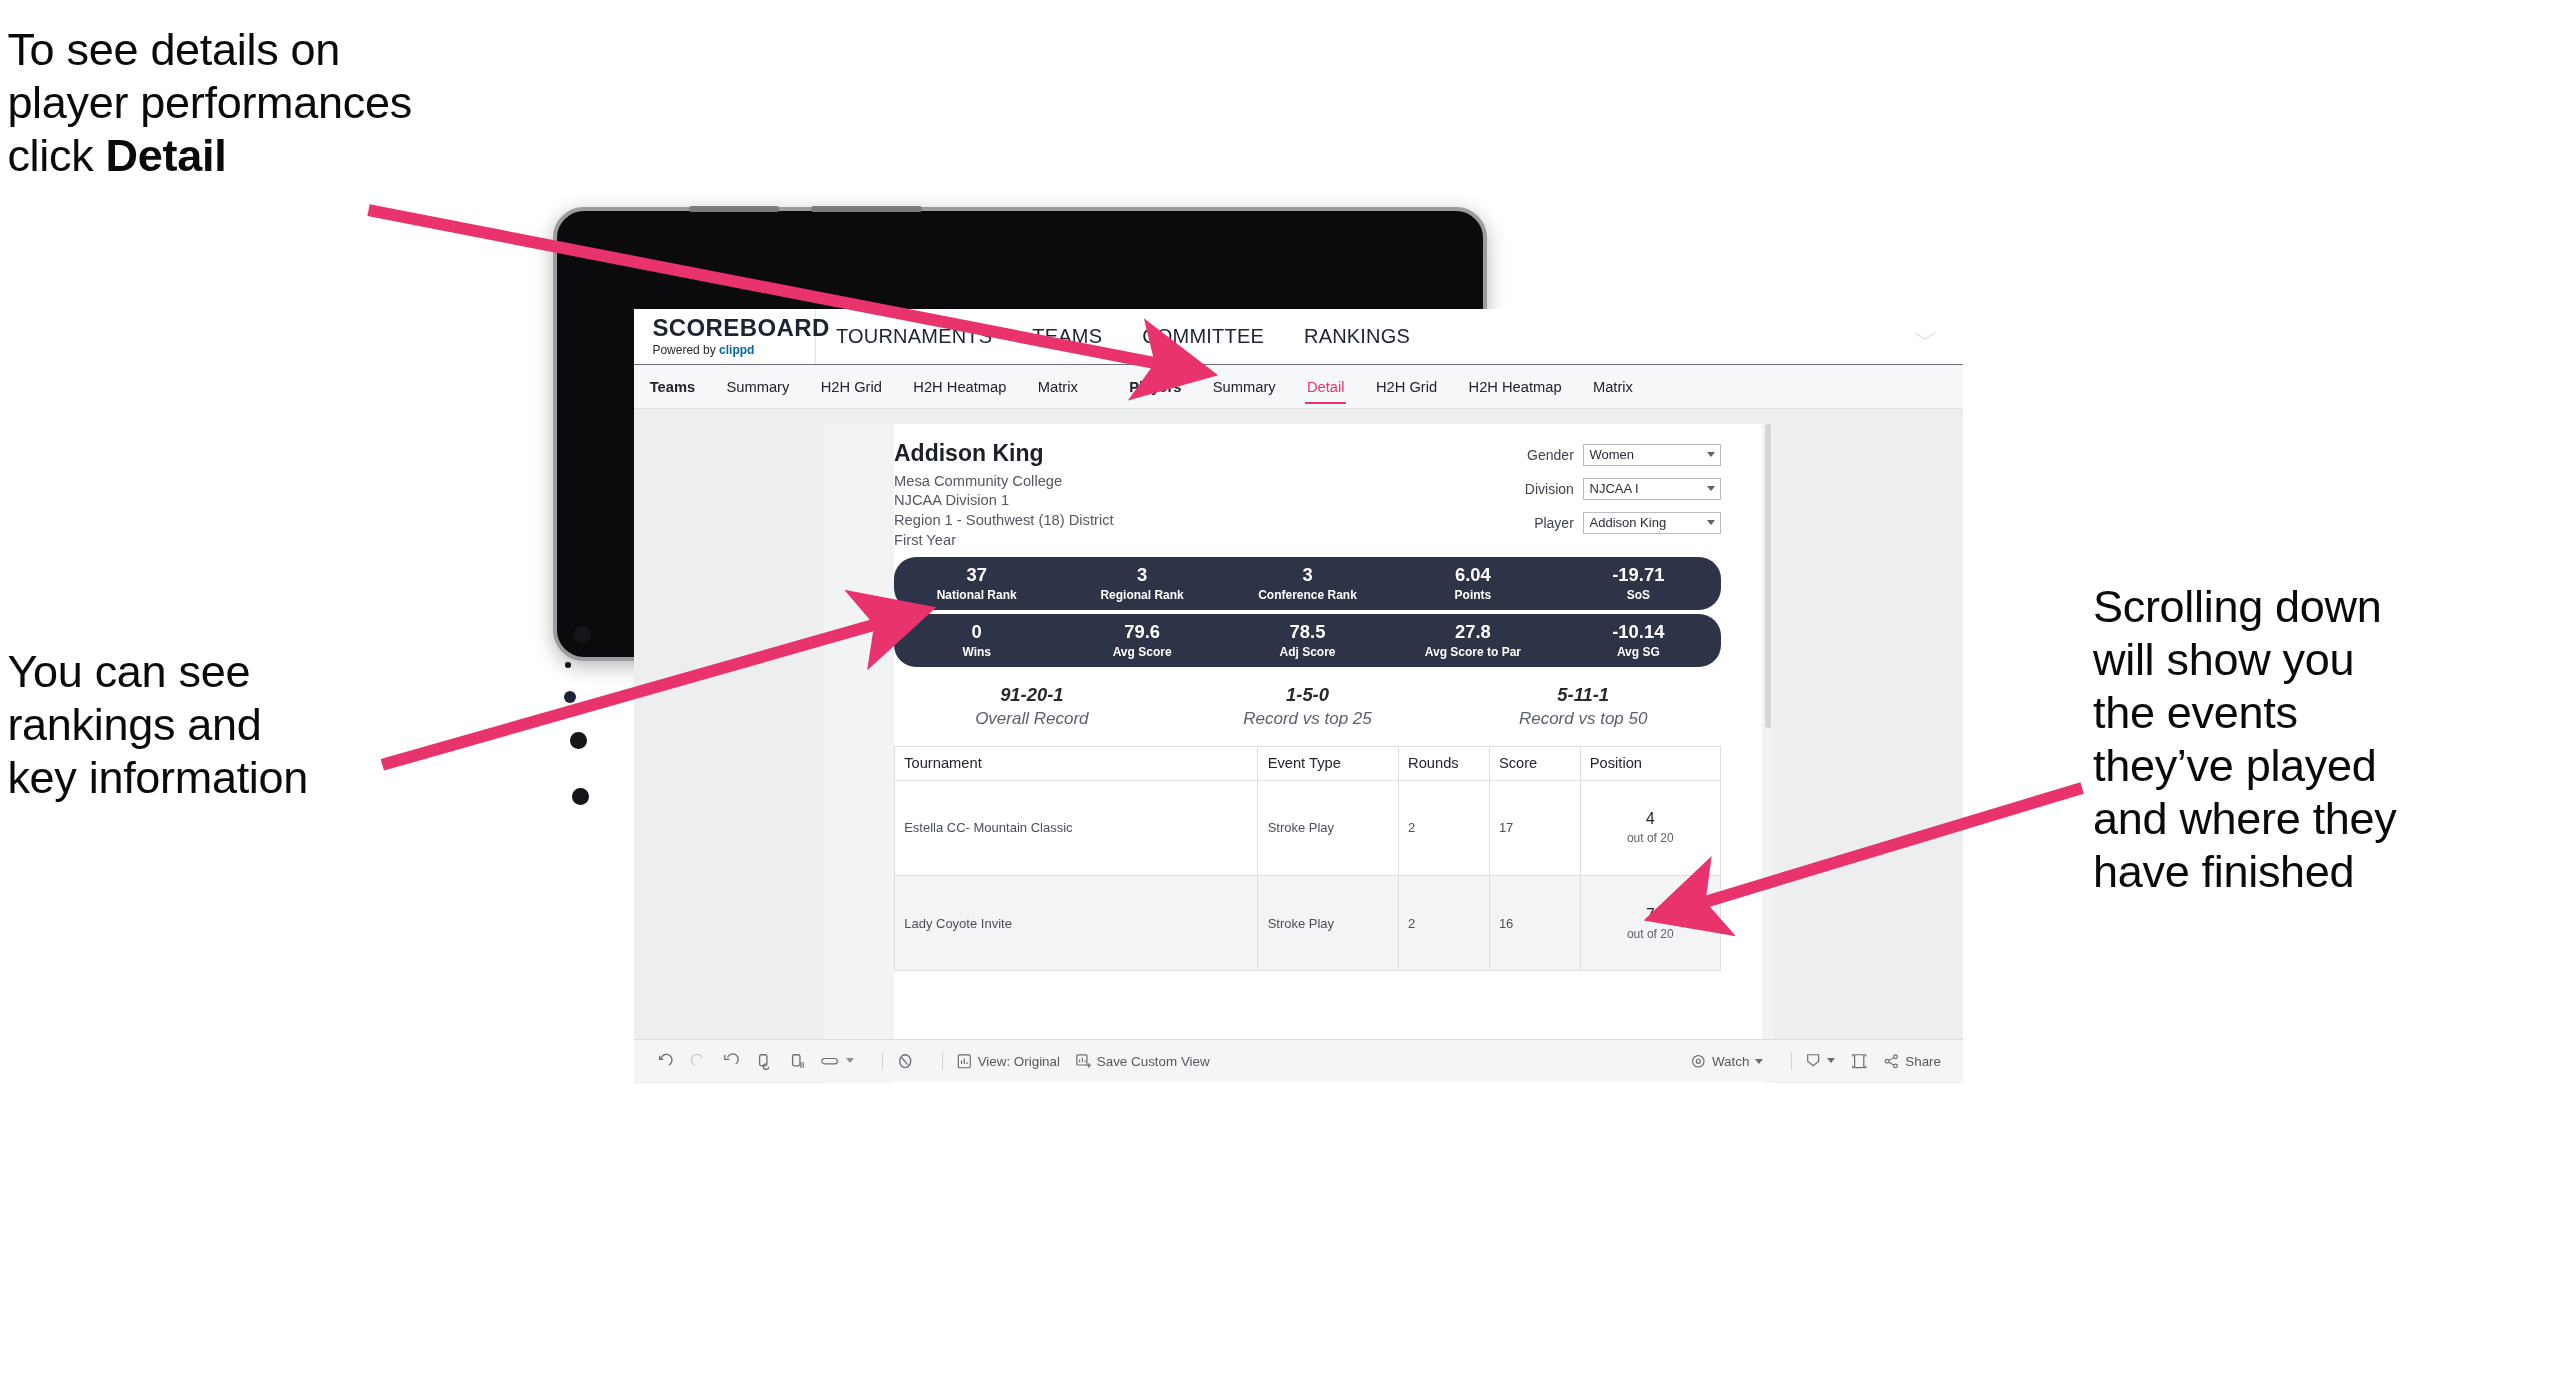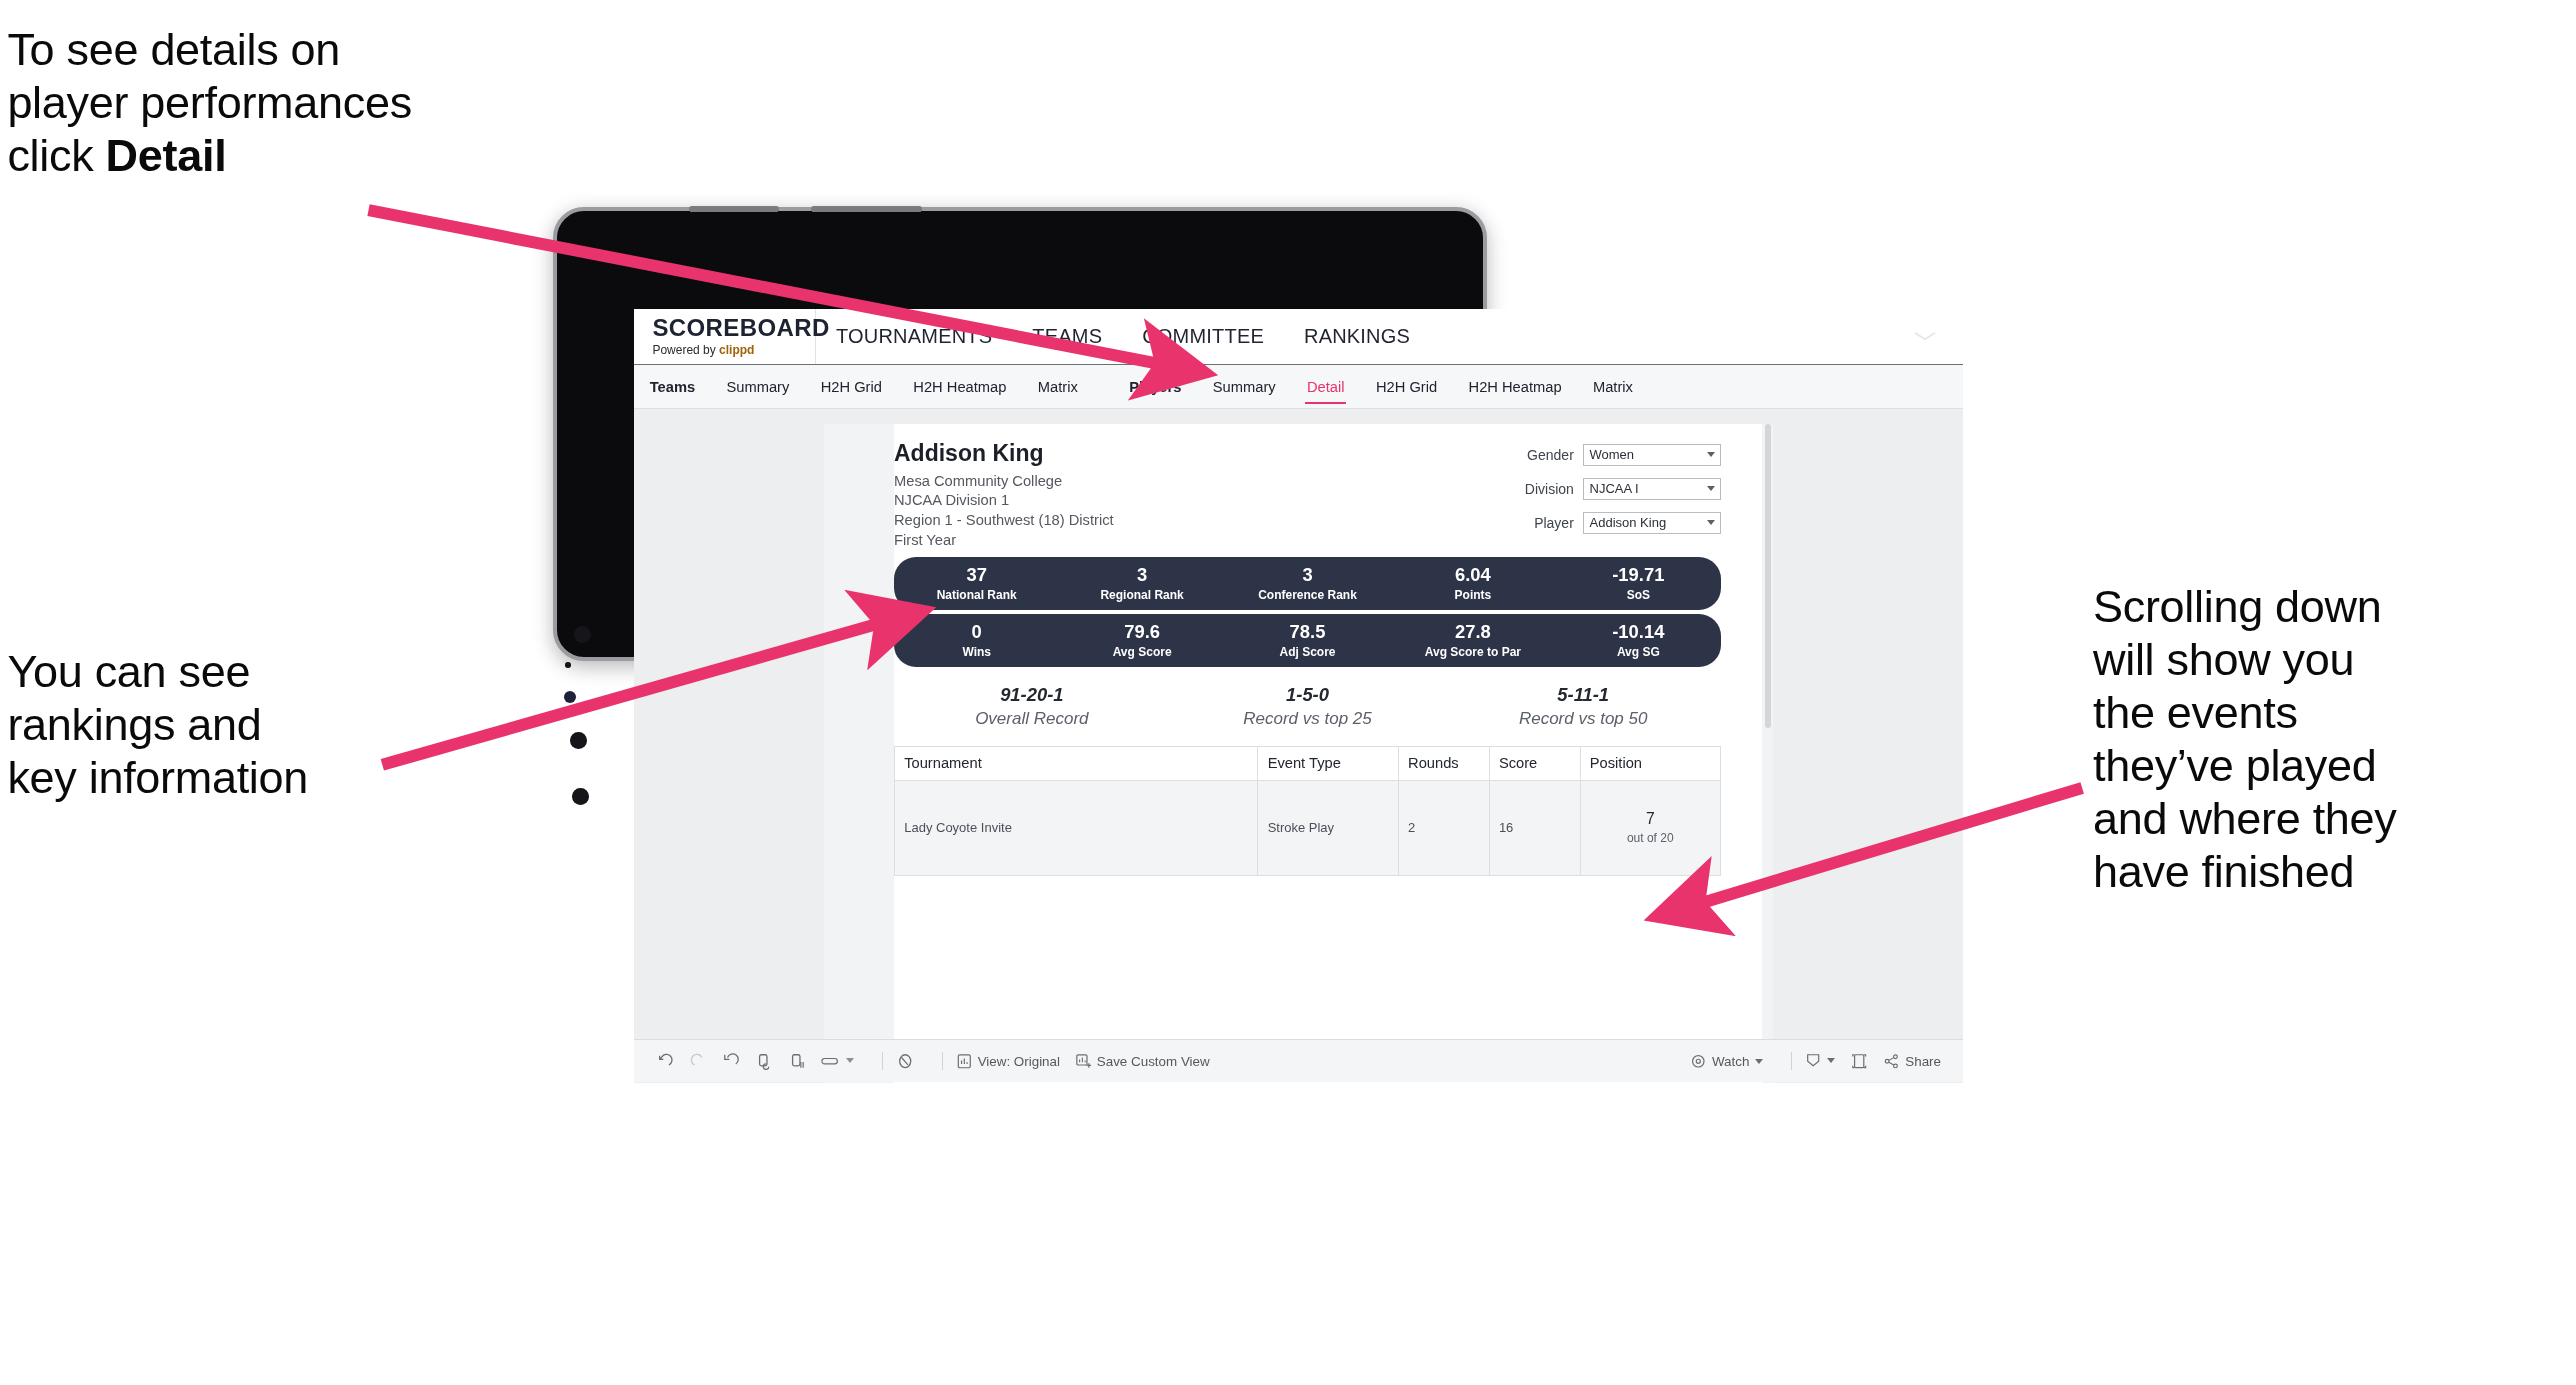--- a/index.html
+++ b/index.html
@@ -80,21 +80,21 @@
     font-size:24px;
     letter-spacing:0.4px;
     color:#1d2330;
     line-height:1;
   }
   .brand-sub{
     font-size:12px;
     color:#2b2b2b;
     margin-top:3.7px;
   }
-  .brand-sub .clippd{color:#a16207;font-weight:700;}
+  .brand-sub .clippd{color:#0369a1;font-weight:700;}
   .topnav{display:flex;align-items:center;}
   .topnav-item{
     padding:0 20px;
     height:100%;
     display:flex;align-items:center;
     font-size:20px;
     color:#1f2430;
     letter-spacing:0.2px;
     cursor:pointer;
   }
@@ -441,20 +441,30 @@
           <thead>
             <tr>
               <th>Tournament</th>
               <th>Event Type</th>
               <th>Rounds</th>
               <th>Score</th>
               <th>Position</th>
             </tr>
           </thead>
           <tbody>
+            <tr>
+              <td>Estella CC- Mountain Classic</td>
+              <td>Stroke Play</td>
+              <td>2</td>
+              <td>17</td>
+              <td class="pos">
+                <div class="pos-num">4</div>
+                <div class="pos-of">out of 20</div>
+              </td>
+            </tr>
             <tr class="alt">
               <td>Lady Coyote Invite</td>
               <td>Stroke Play</td>
               <td>2</td>
               <td>16</td>
               <td class="pos">
                 <div class="pos-num">7</div>
                 <div class="pos-of">out of 20</div>
               </td>
             </tr>

